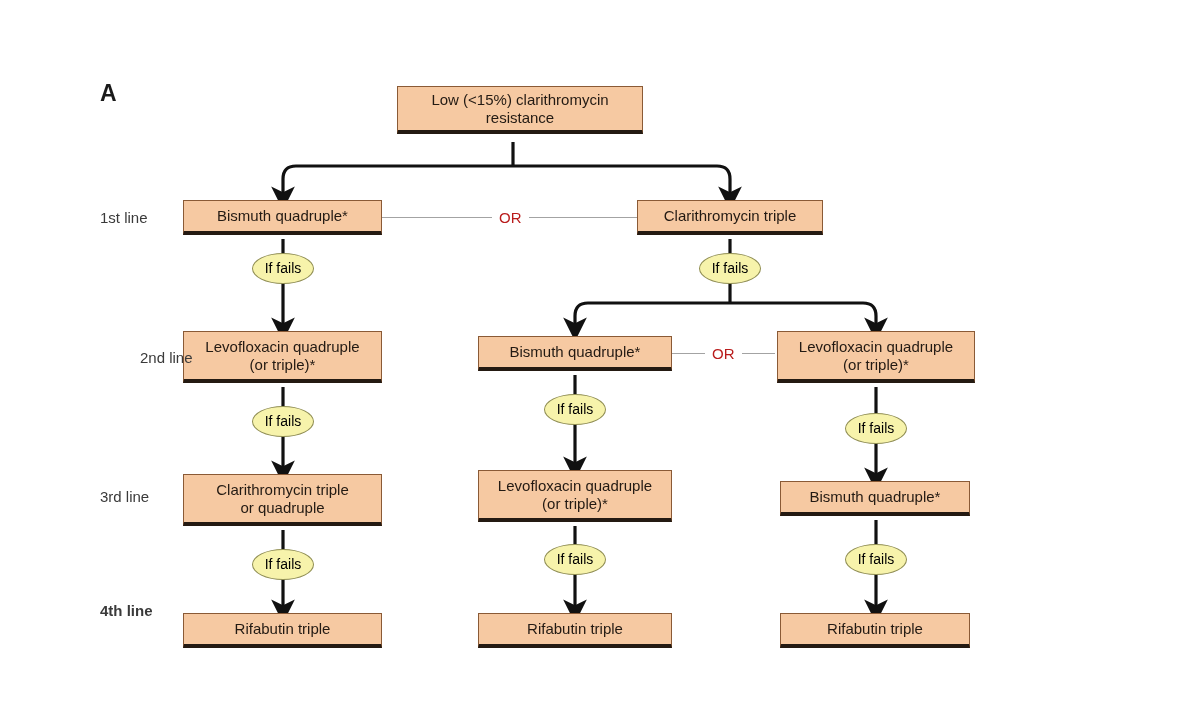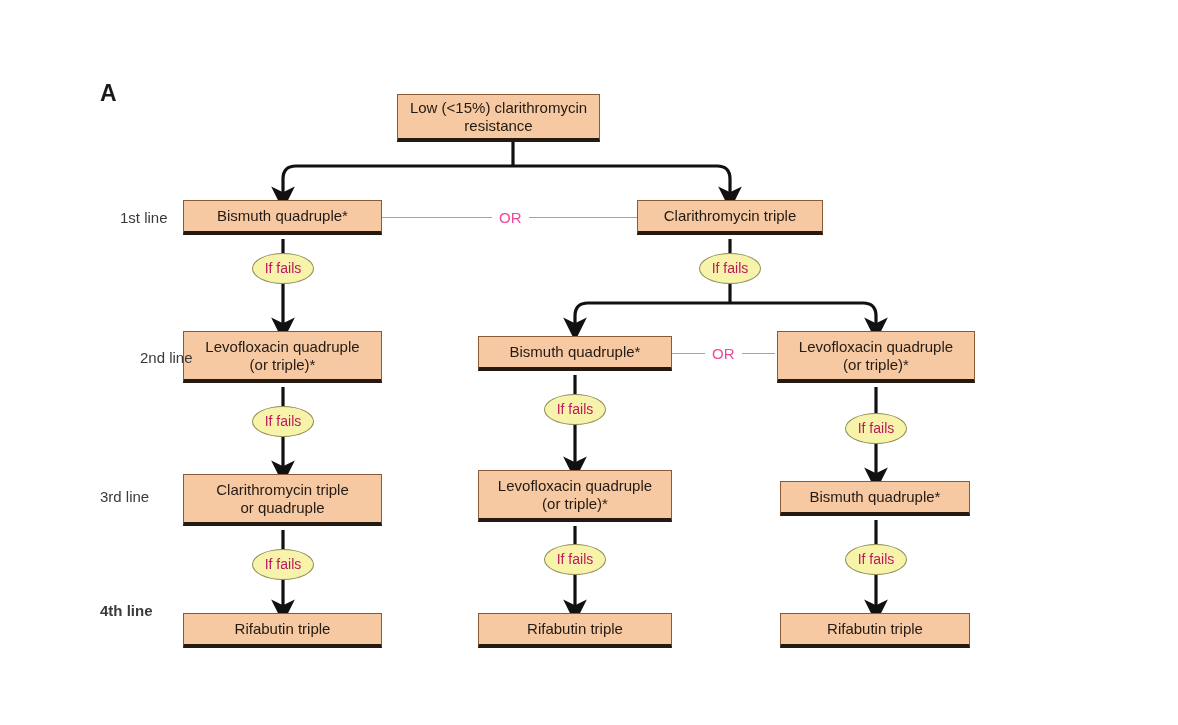--- a/index.html
+++ b/index.html
@@ -57,29 +57,29 @@
     position:absolute;
     box-sizing:border-box;
     width:62px;height:31px;
     background:#f7f3ab;
     border:1.4px solid #8f8d52;
     border-radius:50%;
     display:flex;
     align-items:center;
     justify-content:center;
     font-size:14px;
-    color:#be185d;
+    color:#000000;
     z-index:3;
   }
 
   
   .or-group{position:absolute;display:flex;align-items:center;z-index:2;}
   .or-line{height:1.5px;background:#a3a3a3;flex:0 0 auto;}
   .or-text{
-    font-size:15px;color:#ec4899;padding:0 7px;
+    font-size:15px;color:#b91c1c;padding:0 7px;
     line-height:1;
   }
 </style>
 </head>
 <body>
 
 <div id="canvas">
 
   <svg id="wires" viewBox="0 0 1178 725">
     <defs>
@@ -108,41 +108,41 @@
         <path d="M 513 166 H 296 Q 283 166 283 179 V 198" fill="none" stroke="#111111" stroke-width="3.2" marker-end="url(#ah)"></path>
         <path d="M 513 166 H 717 Q 730 166 730 179 V 198" fill="none" stroke="#111111" stroke-width="3.2" marker-end="url(#ah)"></path>
         <path d="M 730 303 H 588 Q 575 303 575 316 V 329" fill="none" stroke="#111111" stroke-width="3.2" marker-end="url(#ah)"></path>
         <path d="M 730 303 H 863 Q 876 303 876 316 V 329" fill="none" stroke="#111111" stroke-width="3.2" marker-end="url(#ah)"></path>
       </g>
   </svg>
 
   <div class="panel-letter" style="left:100px;top:80px;">A</div>
 
   <div id="row-label-layer">
-      <div class="row-label" style="left: 100px; top: 209px; margin-left: 20px;">1st line</div>
+      <div class="row-label" style="left: 100px; top: 209px;">1st line</div>
       <div class="row-label" style="left: 100px; top: 349px; margin-left: 40px;">2nd line</div>
       <div class="row-label" style="left: 100px; top: 488px; text-align: right;">3rd line</div>
       <div class="row-label" style="left: 100px; top: 602px; font-weight: bold;">4th line</div>
     </div>
 
   <div id="or-layer">
       <div class="or-group" style="left: 382px; top: 210px;">
         <div class="or-line" style="width: 110px;"></div>
         <div class="or-text">OR</div>
         <div class="or-line" style="width: 110px;"></div>
       </div>
       <div class="or-group" style="left: 672px; top: 346px;">
         <div class="or-line" style="width: 33px;"></div>
         <div class="or-text">OR</div>
         <div class="or-line" style="width: 33px;"></div>
       </div>
     </div>
 
   <div id="node-layer">
-      <div class="node" style="left: 397px; top: 94px; width: 203px; height: 48px;">Low (&lt;15%) clarithromycin
+      <div class="node" style="left: 397px; top: 86px; width: 246px; height: 48px;">Low (&lt;15%) clarithromycin
 resistance</div>
       <div class="node" style="left: 183px; top: 200px; width: 199px; height: 35px;">Bismuth quadruple*</div>
       <div class="node" style="left: 637px; top: 200px; width: 186px; height: 35px;">Clarithromycin triple</div>
       <div class="node" style="left: 183px; top: 331px; width: 199px; height: 52px;">Levofloxacin quadruple
 (or triple)*</div>
       <div class="node" style="left: 478px; top: 336px; width: 194px; height: 35px;">Bismuth quadruple*</div>
       <div class="node" style="left: 777px; top: 331px; width: 198px; height: 52px;">Levofloxacin quadruple
 (or triple)*</div>
       <div class="node" style="left: 183px; top: 474px; width: 199px; height: 52px;">Clarithromycin triple
 or quadruple</div>

